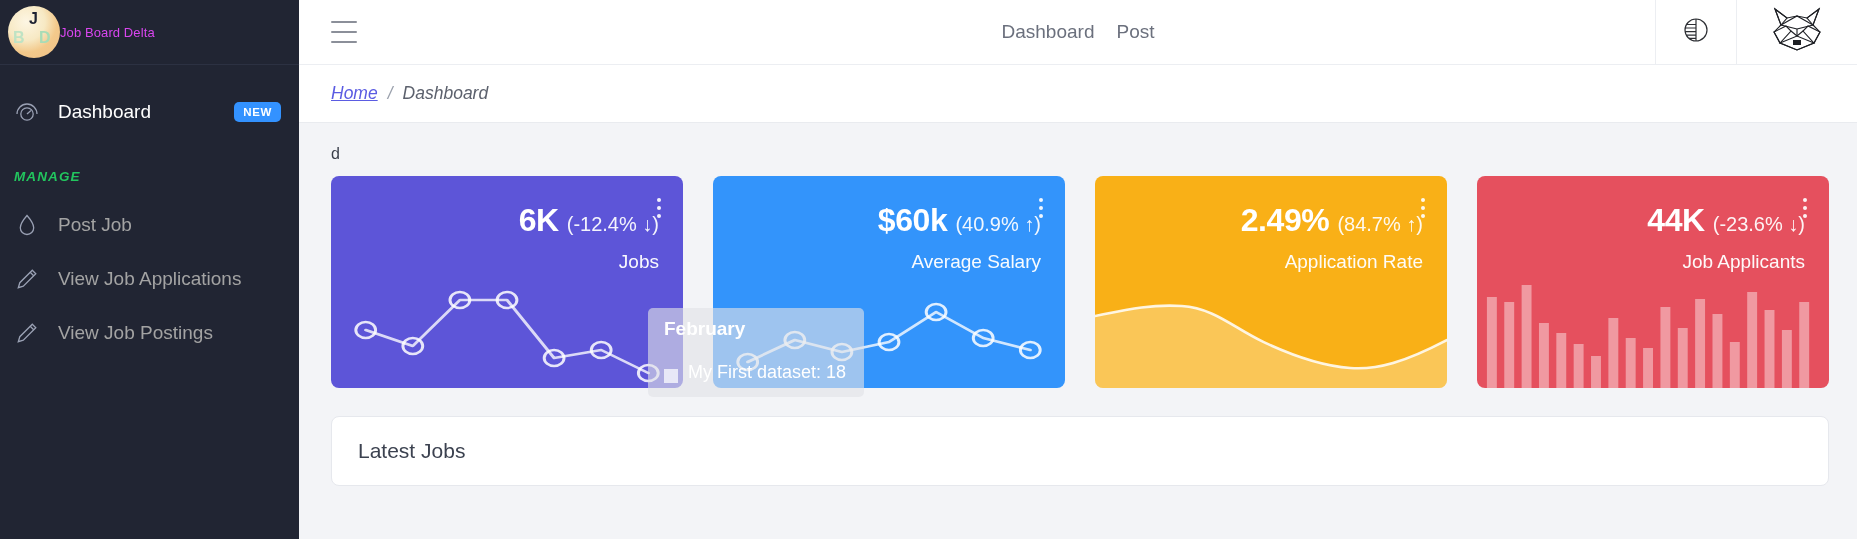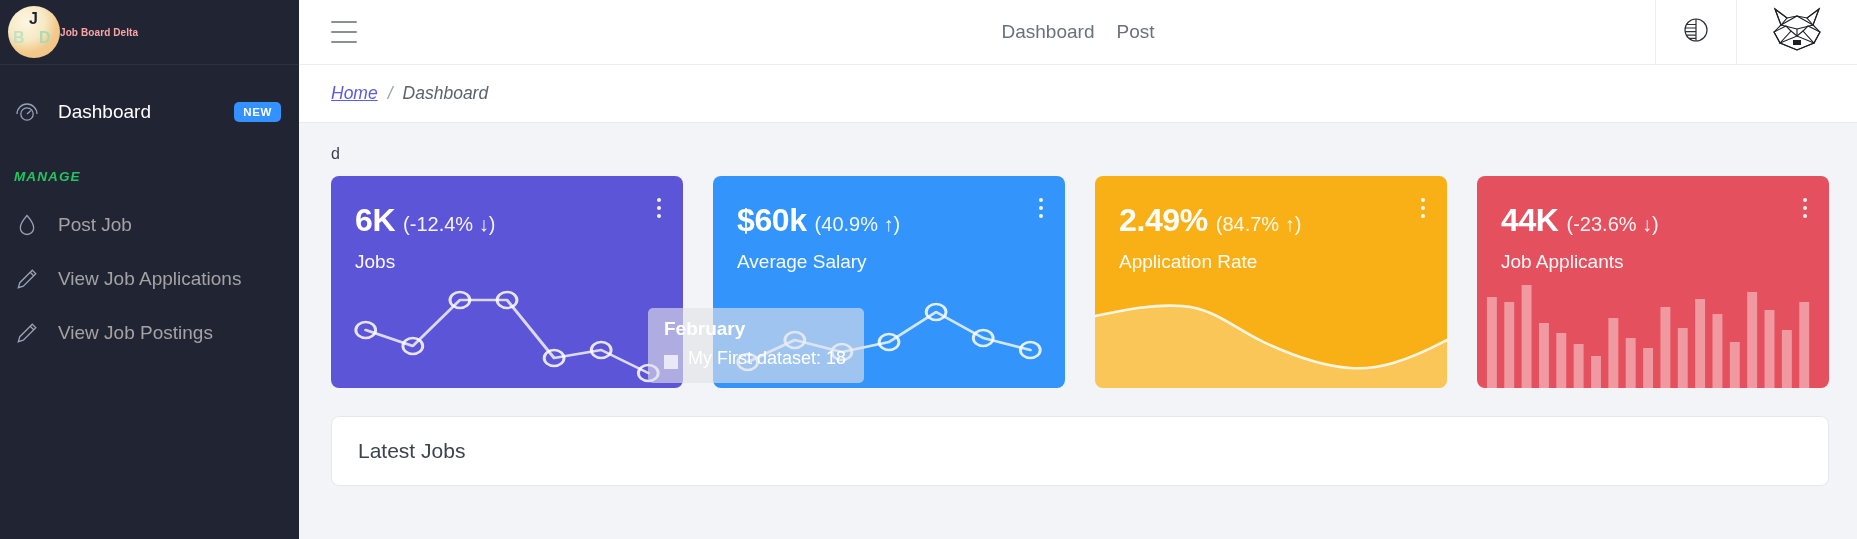--- a/index.html
+++ b/index.html
@@ -30,23 +30,22 @@
     position: relative; flex: none;
   }
   .brand-logo .l1, .brand-logo .l2, .brand-logo .l3 {
     position: absolute; font-size: 16px; font-weight: 600;
     font-family: "Liberation Sans", sans-serif;
   }
   .brand-logo .l1 { color: #1d2233; left: 21px; top: 4px; }
   .brand-logo .l2 { color: #bfe3c4; left: 5px; top: 23px; }
   .brand-logo .l3 { color: #a8dcb6; left: 31px; top: 23px; }
   .brand-name {
-    font-size: 10px; color: #fca5a5; letter-spacing: .1px;
+    font-size: 13px; color: #d946ef; letter-spacing: .1px;
     margin-left: -6px;
-    font-weight: bold;
   }
 
   .nav { padding-top: 20px; }
   .nav-item {
     display: flex; align-items: center;
     height: 54px; padding: 0 18px 0 14px;
     gap: 18px; cursor: pointer;
   }
   .nav-item .ico {
     width: 26px; height: 26px; flex: none;
@@ -113,40 +112,41 @@
   .crumbs .cur { color: #5c616d; }
 
   .page { padding: 22px 28px 0 32px; position: relative; }
   .stray-text { font-size: 16px; color: #3a3f4a; margin-bottom: 13px; }
 
   .cards { display: flex; gap: 30px; }
   .card {
     flex: 1; height: 212px; border-radius: 8px;
     position: relative; overflow: hidden; color: #fff;
     padding: 26px 24px 0 24px;
+    text-align: right;
   }
   .card .dots {
     position: absolute; top: 22px; right: 22px;
     display: flex; flex-direction: column; gap: 4px;
     cursor: pointer;
   }
   .card .dots i { width: 4px; height: 4px; border-radius: 50%; background: rgba(255,255,255,.92); display: block; }
   .card .value { font-size: 32px; font-weight: 700; letter-spacing: -.4px; display: inline; }
   .card .delta { font-size: 20px; font-weight: 400; margin-left: 8px; opacity: .93; }
   .card .label { font-size: 19px; margin-top: 12px; opacity: .97; }
   .card .spark { position: absolute; left: 0; right: 0; bottom: 0; height: 118px; }
   .card .spark svg { width: 100%; height: 100%; display: block; }
 
   .tooltip {
     position: absolute; z-index: 9;
     background: rgba(225,226,231,.62);
     border-radius: 5px; padding: 10px 18px 14px 16px;
     color: #ffffff;
   }
-  .tooltip .t-title { font-size: 19px; font-weight: 700; margin-bottom: 8px; }
+  .tooltip .t-title { font-size: 19px; font-weight: 700; margin-bottom: 22px; }
   .tooltip .t-row { display: flex; align-items: flex-end; gap: 10px; font-size: 18px; }
   .tooltip .t-swatch { width: 14px; height: 14px; background: rgba(255,255,255,.72); display: block; }
 
   .panel {
     margin-top: 28px; background: #fff;
     border: 1px solid #e6e8ed; border-radius: 8px;
     padding: 22px 26px;
   }
   .panel h3 { font-size: 21px; font-weight: 400; color: #3c4250; }
 </style>

